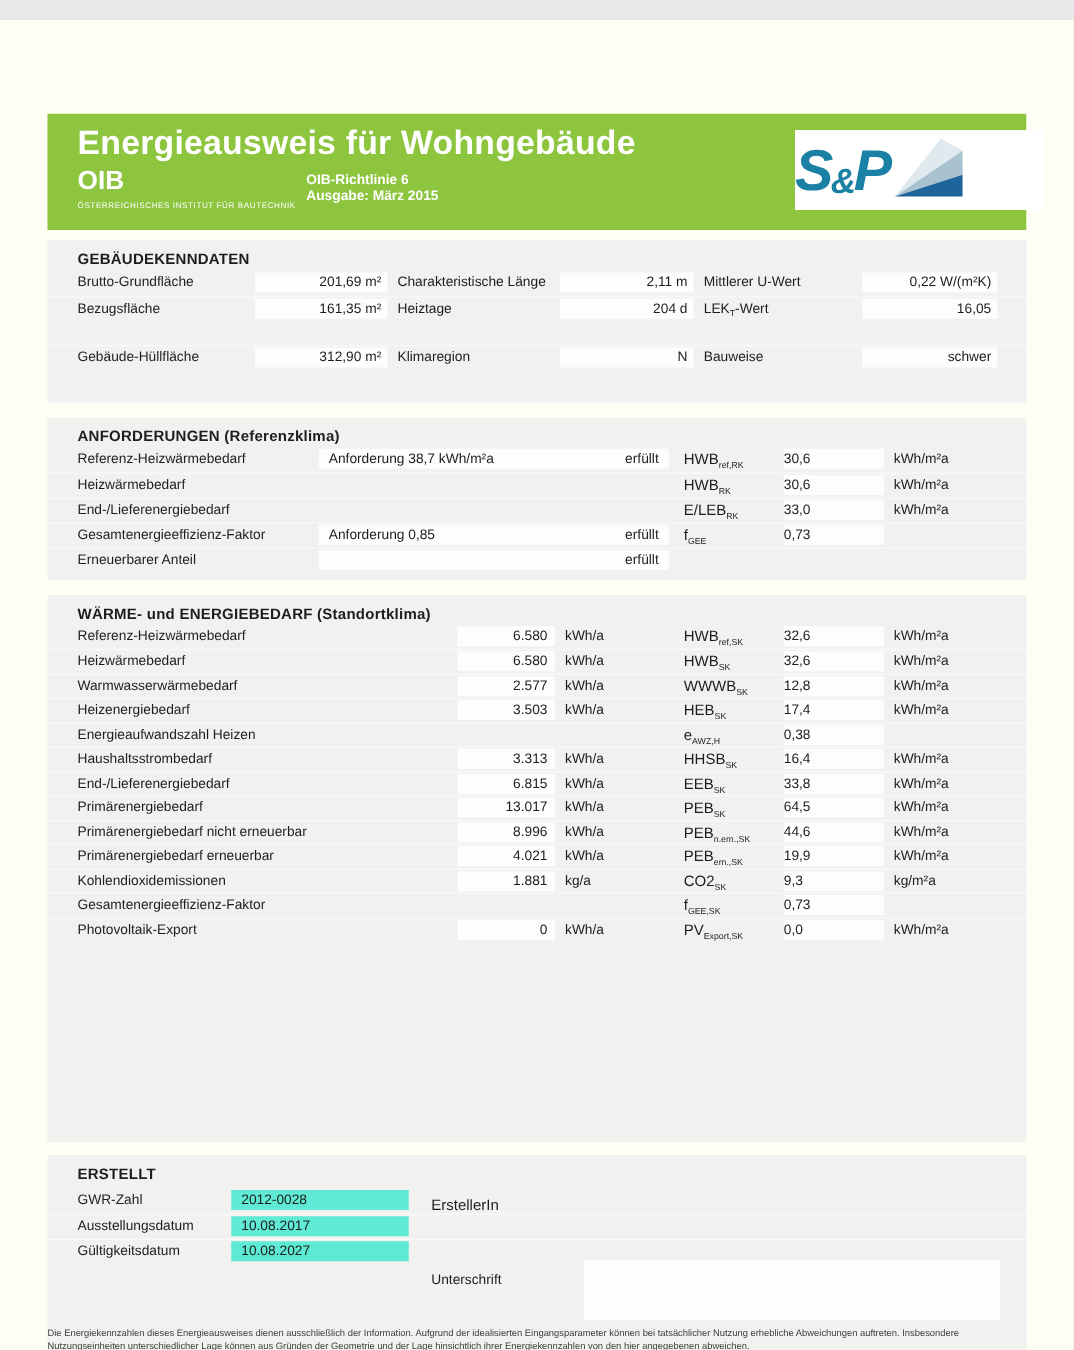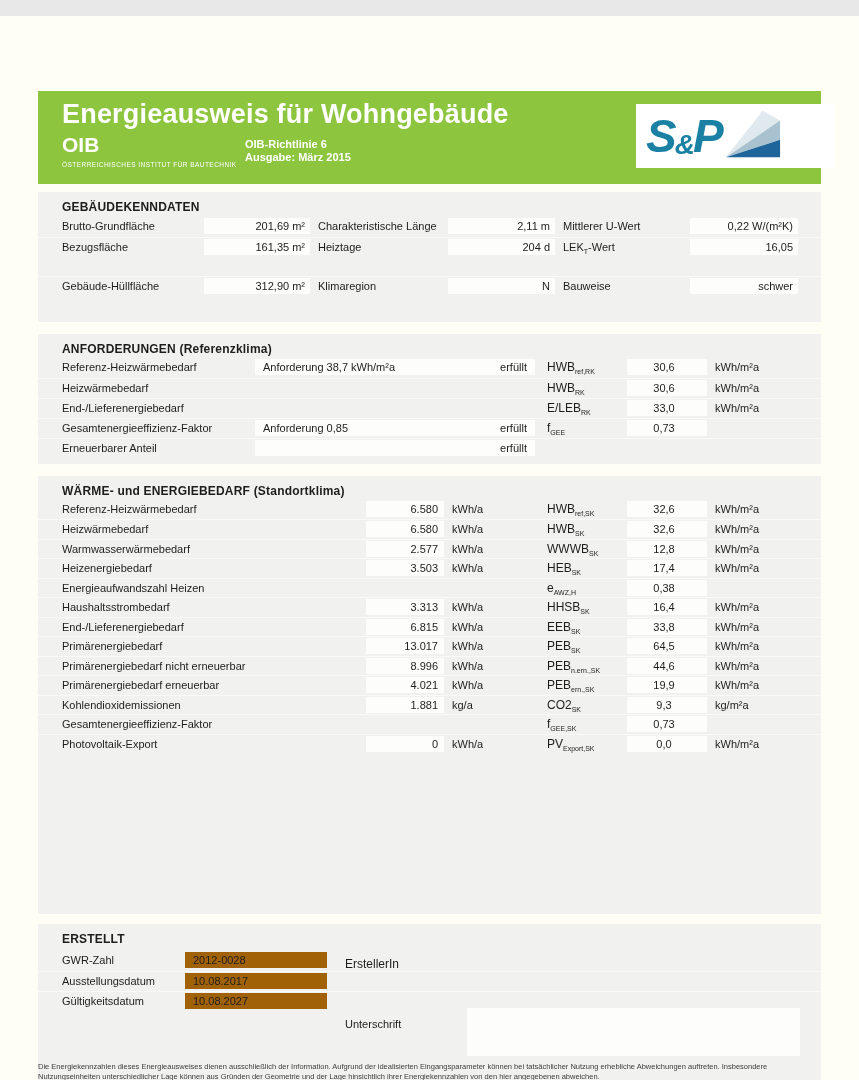--- a/index.html
+++ b/index.html
@@ -7,21 +7,21 @@
         font-family:"Liberation Sans",sans-serif;color:#1d1d1b;overflow:hidden;margin:16px auto}
   .band{position:absolute;left:38px;width:783px}
   
   #hdr{top:75px;height:93px;background:#8dc53f}
   .hz-title{position:absolute;left:24px;top:8px;font-size:27px;font-weight:bold;color:#fff;letter-spacing:.2px}
   .hz-oib{position:absolute;left:24px;top:42px;font-size:21px;font-weight:bold;color:#fff}
   .hz-oibsub{position:absolute;left:24px;top:70px;font-size:6.5px;color:#fff;letter-spacing:.45px}
   .hz-guide{position:absolute;left:207px;top:47px;font-size:11px;font-weight:bold;color:#fff}
   .hz-edition{position:absolute;left:207px;top:60px;font-size:11px;font-weight:bold;color:#fff}
   .logo{position:absolute;left:598px;top:13px;width:199px;height:64px;background:#fff;
-        display:flex;align-items:center;padding-left:10px;box-sizing:border-box}
+        display:flex;align-items:center;box-sizing:border-box}
   .logo-text{font-weight:bold;font-style:italic;color:#1a80a4;letter-spacing:-2px;line-height:1}
   .logo-s,.logo-p{font-size:46px}
   .logo-amp{font-size:28px;vertical-align:-2px}
   .logo-tri{margin-left:2px}
   
   .sec{background:#f1f1ef}
   #s1{top:176px;height:130px}
   #s2{top:318px;height:130px}
   #s3{top:460px;height:438px}
   #s4{top:908px;height:167px}
@@ -37,28 +37,28 @@
   .c1v{left:166px;width:106px}
   .c2l{left:280px}
   .c2v{left:410px;width:107px}
   .c3l{left:525px}
   .c3v{left:652px;width:108px}
   
   .reqbox{position:absolute;left:217px;width:280px;height:16px;top:1px;line-height:16px;background:#fdfdfb;
           display:flex;justify-content:space-between;padding:0 8px;box-sizing:border-box}
   .sym{position:absolute;left:509px;font-size:12px;white-space:nowrap}
   .vbox{position:absolute;left:589px;width:80px;height:16px;top:1px;line-height:16px;background:#fdfdfb;
-        text-align:center;padding-right:6px;box-sizing:border-box}
+        text-align:left;padding-right:6px;box-sizing:border-box}
   .unit{position:absolute;left:677px;white-space:nowrap}
   
   .abox{position:absolute;left:328px;width:78px;height:16px;top:1px;line-height:16px;background:#fdfdfb;
         text-align:right;padding-right:6px;box-sizing:border-box}
   .aunit{position:absolute;left:414px;white-space:nowrap}
   
-  .ebox{position:absolute;left:147px;width:142px;height:16px;top:1px;line-height:16px;background:#a16207;
+  .ebox{position:absolute;left:147px;width:142px;height:16px;top:1px;line-height:16px;background:#5eead4;
         text-align:left;padding-left:8px;box-sizing:border-box}
   .issuer-label{position:absolute;left:307px;top:33px;font-size:12px}
   .issuer-box{position:absolute;left:429px;top:30px;width:333px;height:50px;background:#fdfdfb;
               font-size:11px;line-height:15px;padding:3px 8px;box-sizing:border-box}
   .sig-label{position:absolute;left:307px;top:94px;font-size:11px}
   .sig-box{position:absolute;left:429px;top:84px;width:333px;height:48px;background:#fdfdfb}
   
   .footnote{position:absolute;left:38px;top:1046px;width:783px;font-size:7.5px;line-height:9.5px;color:#3c3c3a}
   .tinyline{position:absolute;left:40px;top:1069px;width:470px;height:4px;opacity:.5;
             background:repeating-linear-gradient(90deg,#96968f 0 2px,transparent 2px 4px,#a8a8a0 4px 5px,transparent 5px 7px)}

